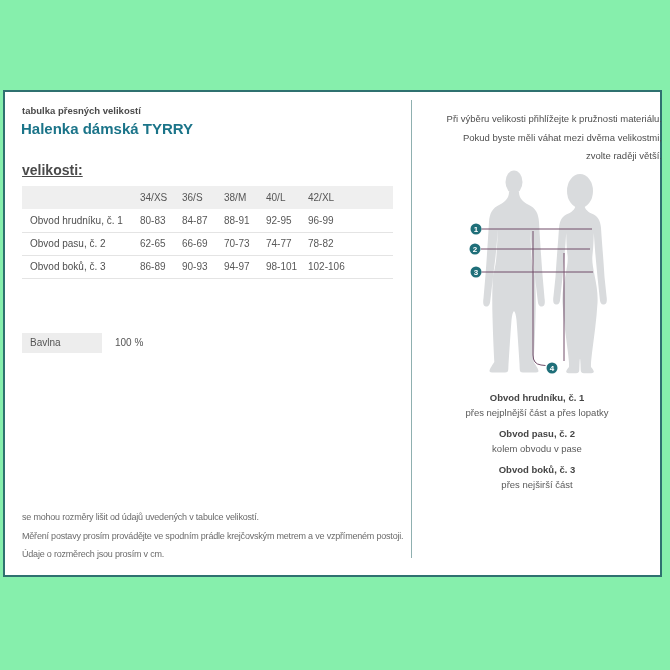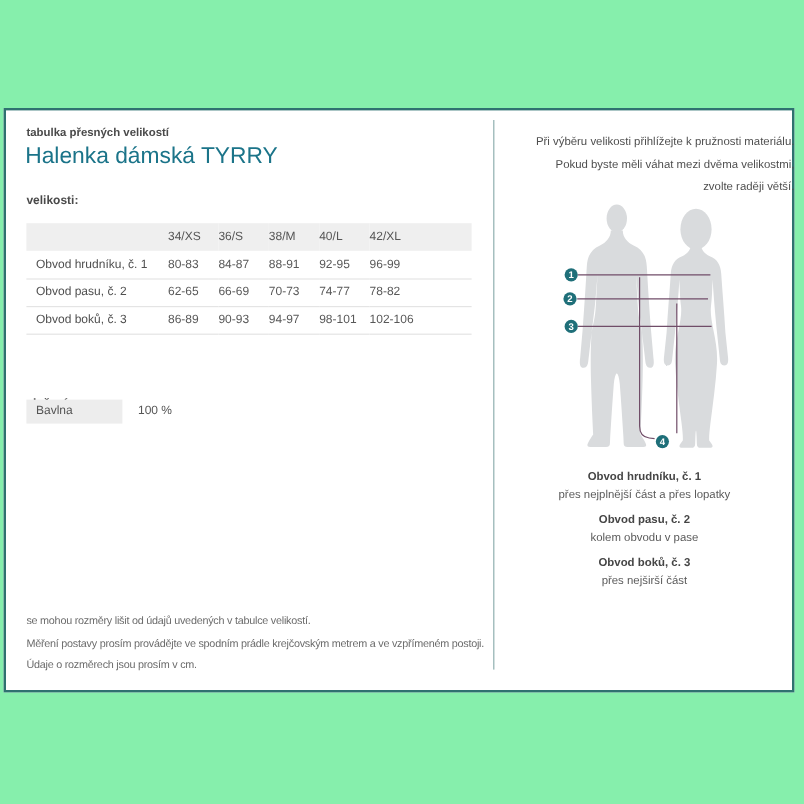--- a/index.html
+++ b/index.html
@@ -13,22 +13,22 @@
   .abs { position:absolute; }
 
   
   .size-box {
     left:3px; top:90px; width:659px; height:487px;
     border:2px solid #2f7170; background:#ffffff;
   }
 
   
   .eyebrow  { left:22px; top:105px; font-size:9.5px; font-weight:bold; color:#4a4a4a; }
-  .title    { left:21px; top:120px; font-size:19px;  font-weight:normal; color:#1b7489; }
-  .lbl      { font-size:10px; font-weight:bold; color:#4a4a4a; }
+  .title    { left:21px; top:120px; font-size:15px;  font-weight:bold; color:#1b7489; }
+  .lbl      { font-size:14px; font-weight:bold; color:#4a4a4a;text-decoration:underline; }
   .sizes-label { left:22px; top:162px; }
   .comp-label  { left:22px; top:311px;margin-top:20px; }
 
   
   .tbl-wrap { left:22px; top:186px; width:371px; }
   table.sizes { width:371px; border-collapse:collapse; table-layout:fixed; }
   table.sizes col.c-label  { width:118px; }
   table.sizes col.c-size   { width:42px; }
   table.sizes col.c-fill   { width:43px; }
   table.sizes thead tr { height:23px; background:#efefef; }

